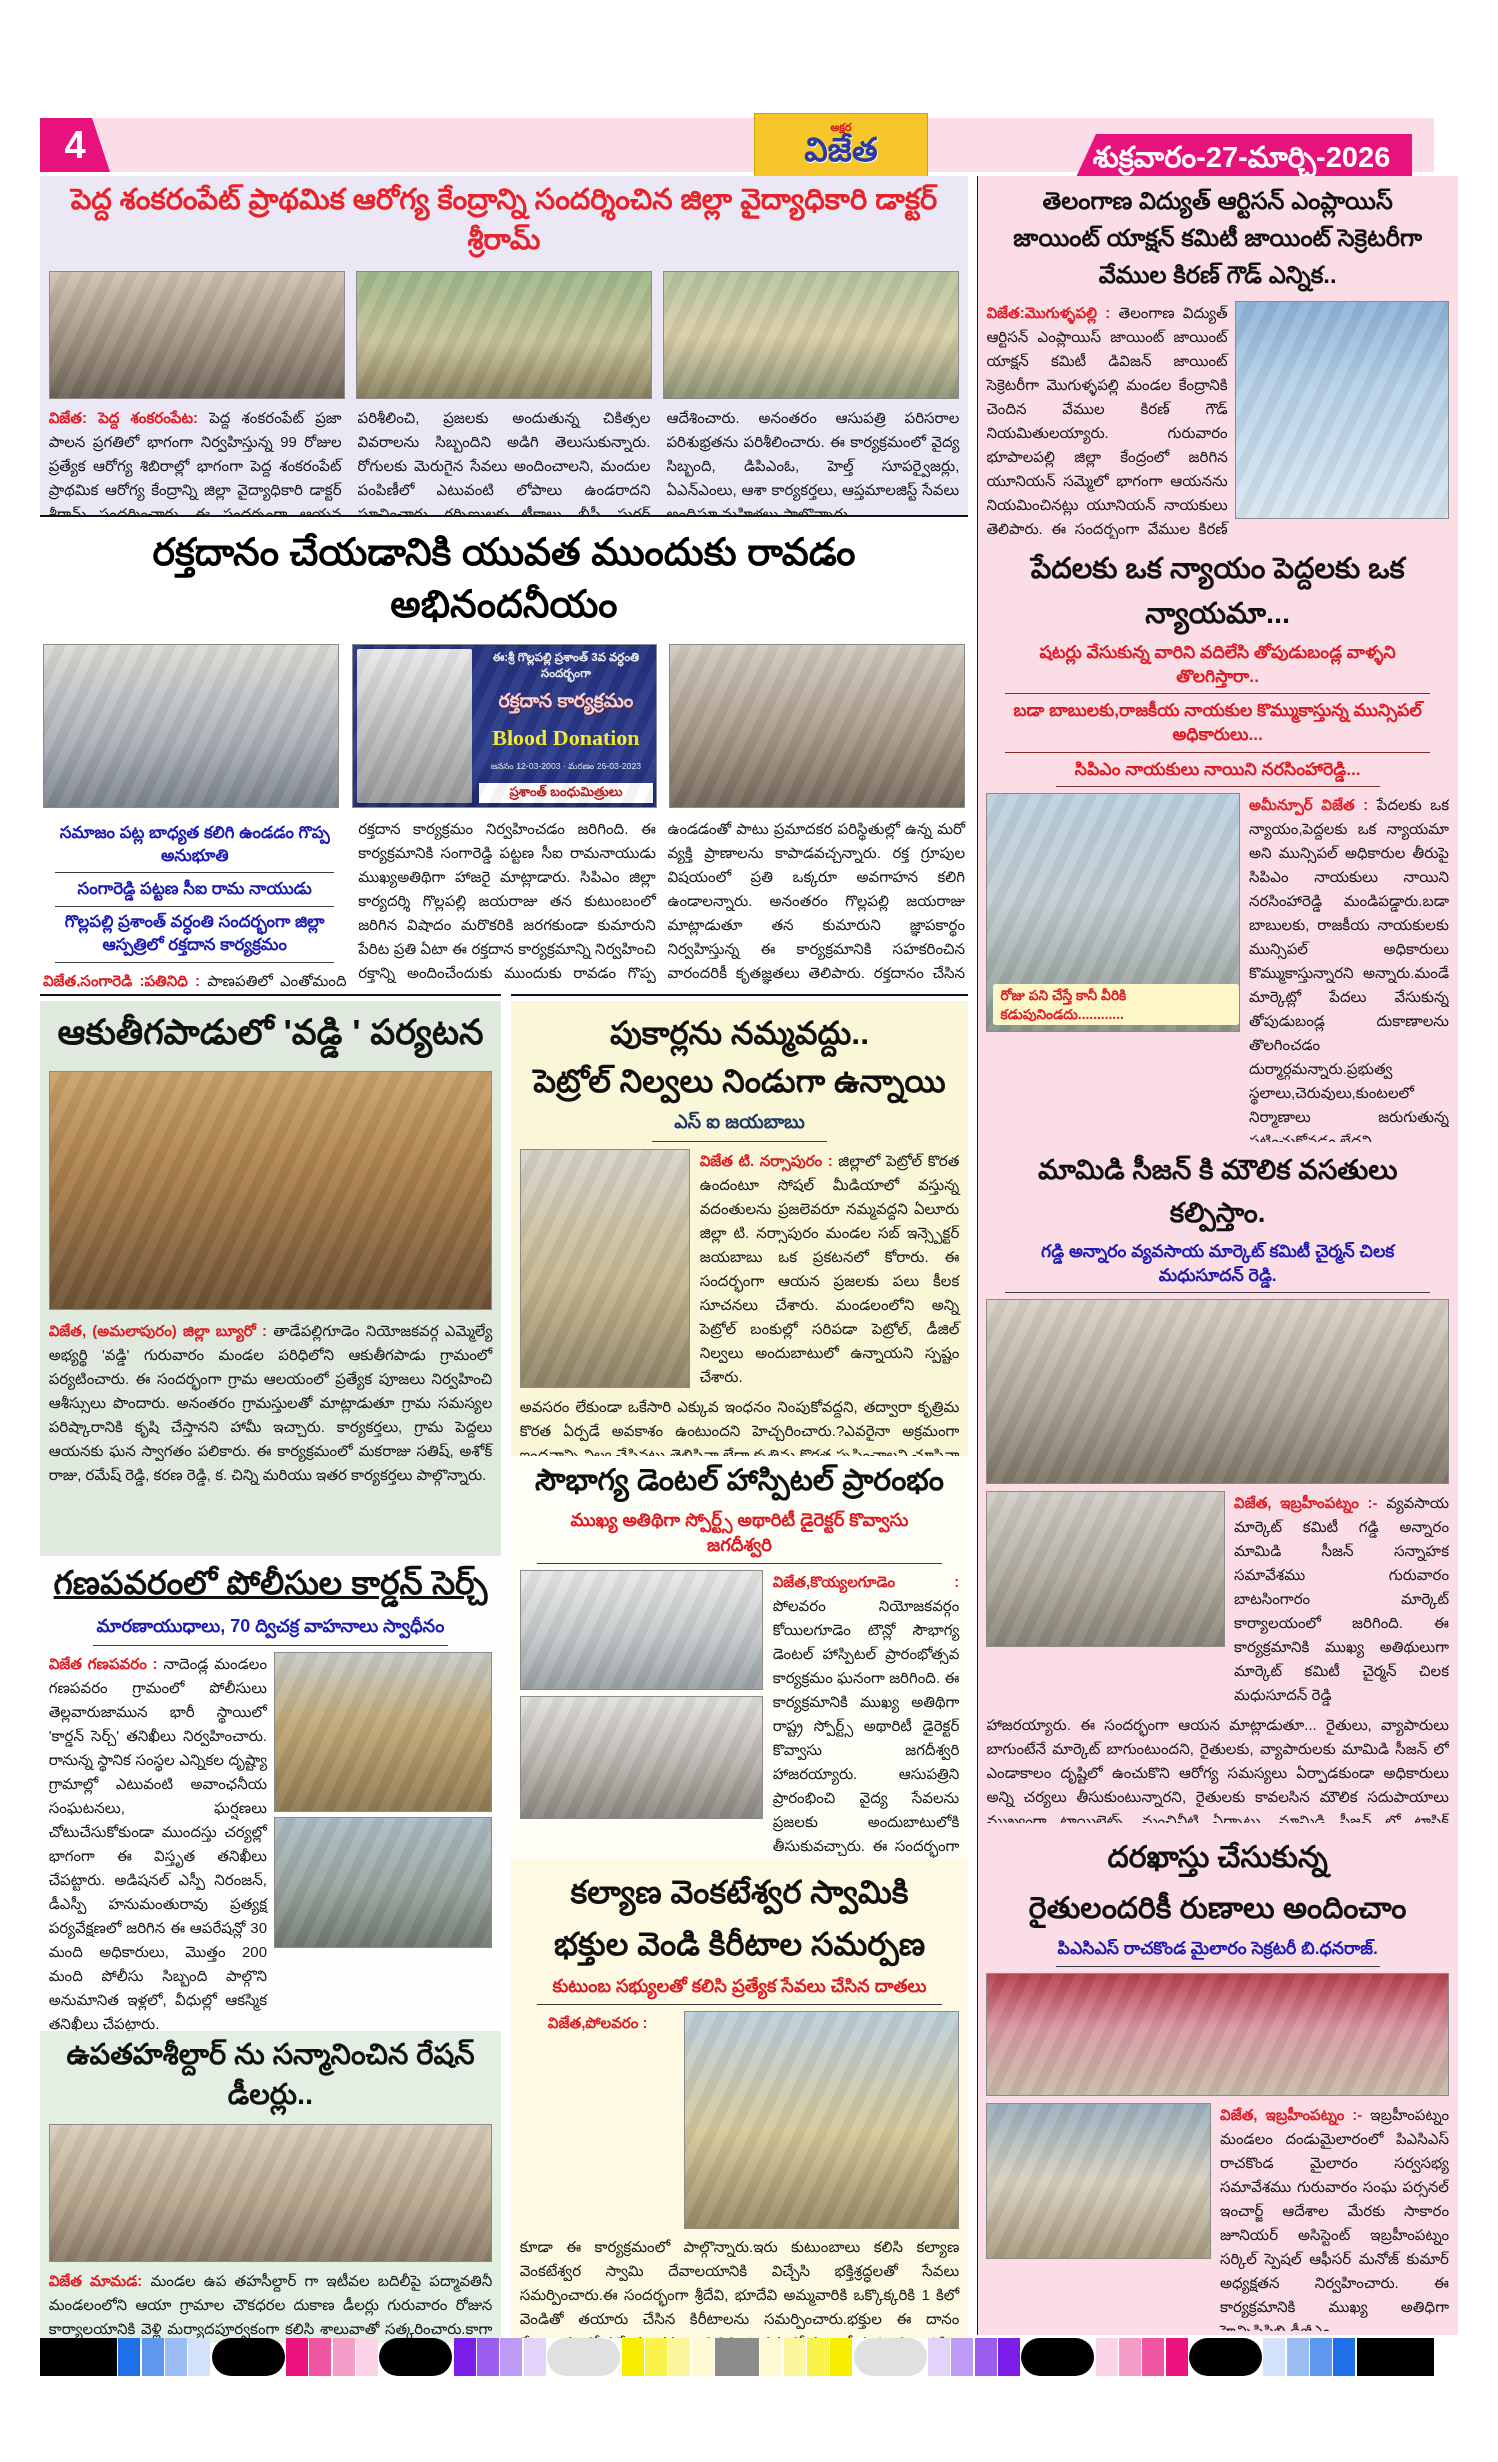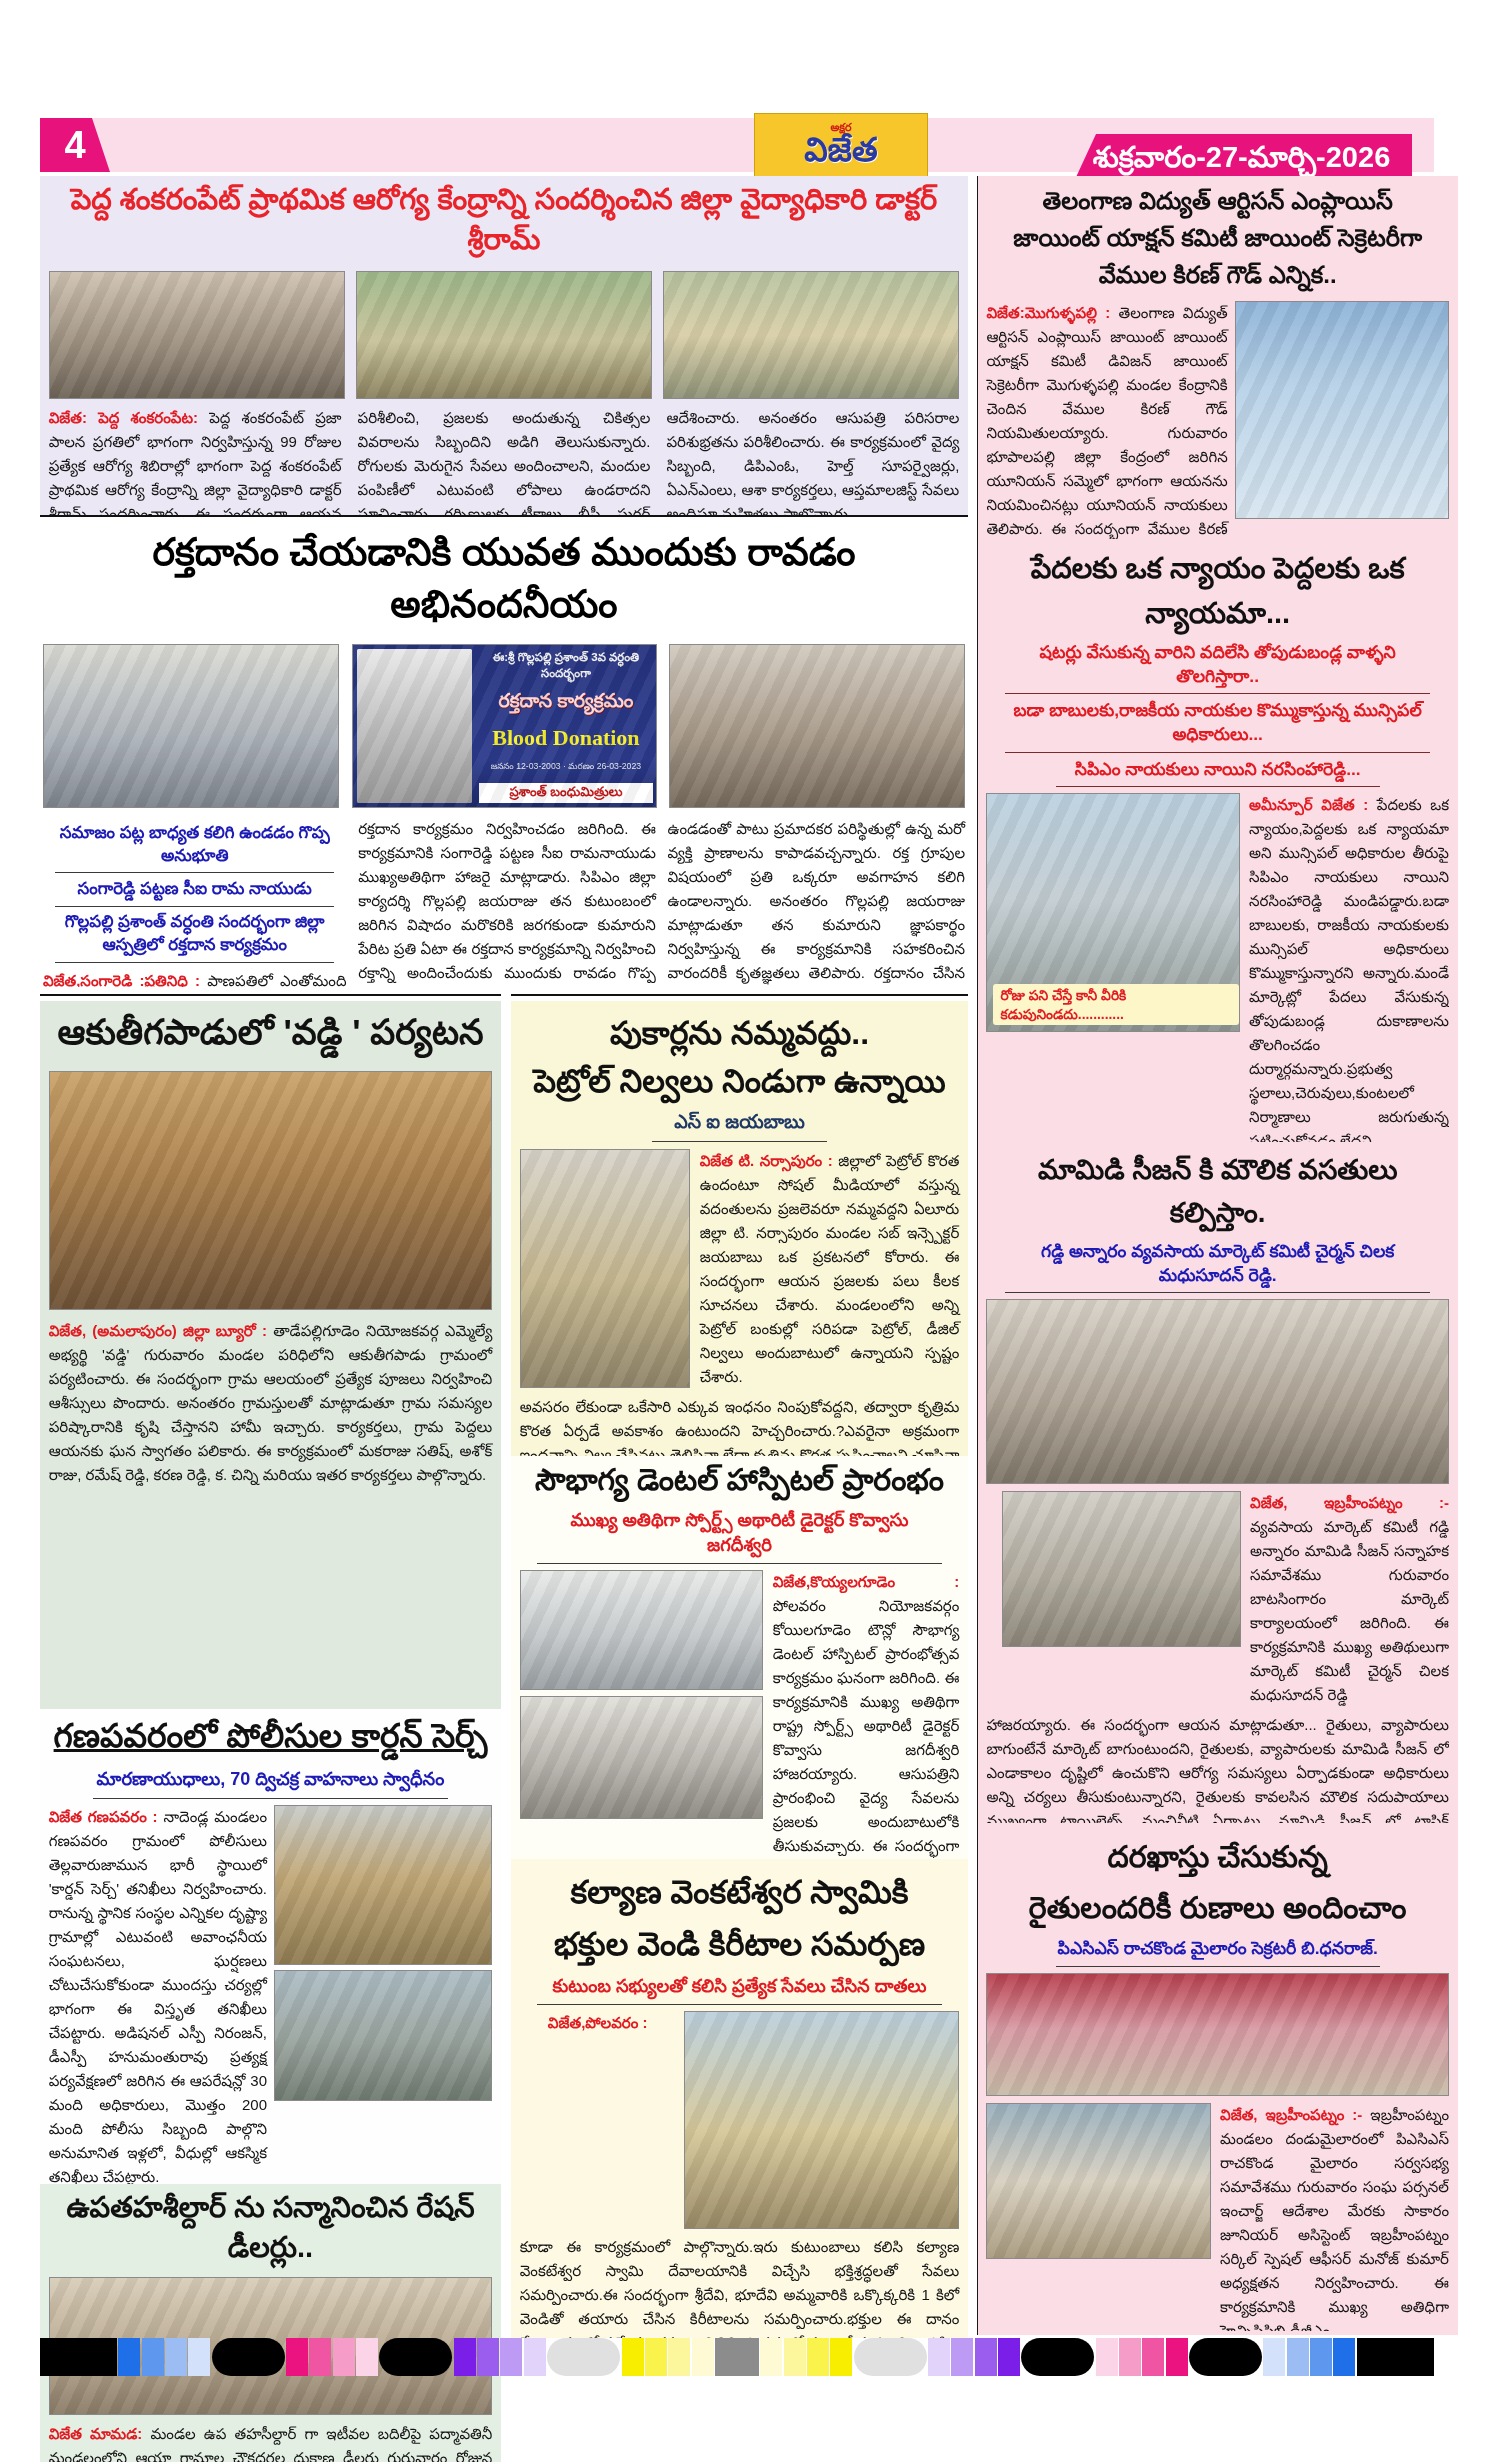--- a/index.html
+++ b/index.html
@@ -41,21 +41,21 @@
 
   .photos-row{display:flex;justify-content:space-between;}
   .hrline{border-bottom:2.2px solid #111;margin:4.4px 0;}
 
   
   .art-phc{background:#ece7f4;padding:5.8px 8.7px;height:341px;border-bottom:2.9px solid #111;}
   .art-blood{background:#ffffff;padding:4.4px 2.9px;height:470px;}
   .twocol{display:flex;margin-top:2.9px;}
   .subcol-left{width:461px;}
   .subcol-mid{width:457px;margin-left:10px;}
-  .art-vaddi{background:#dfe9dd;padding:7.3px 8.7px;height:708px;margin-top:4.4px;}
+  .art-vaddi{background:#dfe9dd;padding:7.3px 8.7px;height:555px;margin-top:4.4px;}
   .art-cordon{background:#fdfefd;padding:5.8px 8.7px;height:475px;}
   .art-ration{background:#e4efe4;padding:5.8px 8.7px;height:312px;}
   .art-petrol{background:#faf6d8;padding:5.8px 8.7px;height:455px;margin-top:4.4px;}
   .art-dental{background:#fffef6;padding:5.8px 8.7px;height:403px;}
   .art-crowns{background:#fdf9e3;padding:5.8px 8.7px;height:479px;}
 
   .r-art{margin-bottom:7.3px;}
   .r-art .h1{line-height:1.55;}
 
   
@@ -264,21 +264,21 @@
             <span>పేదలకు ఒక న్యాయం,పెద్దలకు ఒక న్యాయమా అని మున్సిపల్ అధికారుల తీరుపై సిపిఎం నాయకులు నాయిని నరసింహారెడ్డి మండిపడ్డారు.బడా బాబులకు, రాజకీయ నాయకులకు మున్సిపల్ అధికారులు కొమ్ముకాస్తున్నారని అన్నారు.మండే మార్కెట్లో పేదలు వేసుకున్న తోపుడుబండ్ల దుకాణాలను తొలగించడం దుర్మార్గమన్నారు.ప్రభుత్వ స్థలాలు,చెరువులు,కుంటలలో నిర్మాణాలు జరుగుతున్న పటించుకోవడం లేదని,</span>
           </p>
         </div>
 
       </div>
 
       <div class="r-art" style="height:674px;overflow:hidden;">
         <div class="h1" style="font-size:27.6px;">మామిడి సీజన్ కి మౌలిక వసతులు కల్పిస్తాం.</div>
         <span class="subhead blue" style="font-size:17.4px;">గడ్డి అన్నారం వ్యవసాయ మార్కెట్ కమిటీ చైర్మన్ చిలక మధుసూదన్ రెడ్డి.</span>
         <div class="photo" style="width:100%;height:185px;margin-top:5.8px;background:linear-gradient(180deg,#d8d2c8 0%,#b0a698 55%,#7e7668 100%);"></div>
-        <div class="flexrow" style="margin-top:7.3px;margin-left:16px;">
+        <div class="flexrow" style="margin-top:7.3px;">
           <div class="photo" style="width:239px;height:156px;background:linear-gradient(180deg,#d2cec6 0%,#b2aca0 55%,#8a8478 100%);"></div>
           <p class="bodytext grow" style="margin:0 0 0 8.7px;">
             <span class="dateline">విజేత, ఇబ్రహీంపట్నం :-</span>
             <span>వ్యవసాయ మార్కెట్ కమిటీ గడ్డి అన్నారం మామిడి సీజన్ సన్నాహక సమావేశము గురువారం బాటసింగారం మార్కెట్ కార్యాలయంలో జరిగింది. ఈ కార్యక్రమానికి ముఖ్య అతిథులుగా మార్కెట్ కమిటీ చైర్మన్ చిలక మధుసూదన్ రెడ్డి</span>
           </p>
         </div>
         <p class="bodytext" style="margin:5.8px 0 0 0;">హాజరయ్యారు. ఈ సందర్భంగా ఆయన మాట్లాడుతూ... రైతులు, వ్యాపారులు బాగుంటేనే మార్కెట్ బాగుంటుందని, రైతులకు, వ్యాపారులకు మామిడి సీజన్ లో ఎండాకాలం దృష్టిలో ఉంచుకొని ఆరోగ్య సమస్యలు ఏర్పాడకుండా అధికారులు అన్ని చర్యలు తీసుకుంటున్నారని, రైతులకు కావలసిన మౌలిక సదుపాయాలు ముఖ్యంగా టాయిలెట్స్, మంచినీటి ఏర్పాటు, మామిడి సీజన్ లో ట్రాఫిక్ ఇబ్బందులు ఏర్పడకుండా జాగ్రత్తలు తీసుకోవాలన్నారు. ఎప్పటికప్పుడు రోడ్డు మరమ్మతులు కూడా చేస్తున్నామన్నారు. ఈసారి 20 లక్షల మెట్రిక్ టన్నుల మామిడి దిగుబడి అవుతుందని ఆశాభావం వ్యక్తం చేశారు. ముఖ్యంగా మామిడి పండ్లను మక్క పెట్టడానికి వాడే రసాయనిక పదార్థాలు ప్రజల ఆరోగ్యంపై ప్రభావం చూపిస్తుంది. కాబట్టి ఇలాంటి రసాయన పదార్థాలు వాడేటప్పుడు ప్రభుత్వ నిబంధనలను పాటించాలని తెలిపారు. మే మొదటి వారంలో కోహెడలో మార్కెట్ పనులకు ముఖ్యమంత్రి రేవంత్ రెడ్డి శంకుస్థాపన చేయనున్నారని తెలిపారు. ఈ కార్యక్రమంలో గడ్డి అన్నారం వ్యవసాయ మార్కెట్ కమిటీ వైస్ చైర్మన్ భాస్కరాచారీ, సెక్రటరీ శ్రీనివాస్, ఫుడ్ సేఫ్టీ అధికారి అఖిల్, ఫైర్ ఇన్స్పెక్టర్ యాదగిరి, మార్కెట్ కమిటీ సభ్యులు అంజయ్య, రఘుపతి, గోవర్దన్ రెడ్డి, ఇబ్రహీం, వెంకటేశ్వర్లు, జైపాల్, రైతులు, వ్యాపారులు తదితరులు పాల్గొన్నారు.</p>
       </div>
 
       <div class="r-art" style="height:500px;overflow:hidden;">

